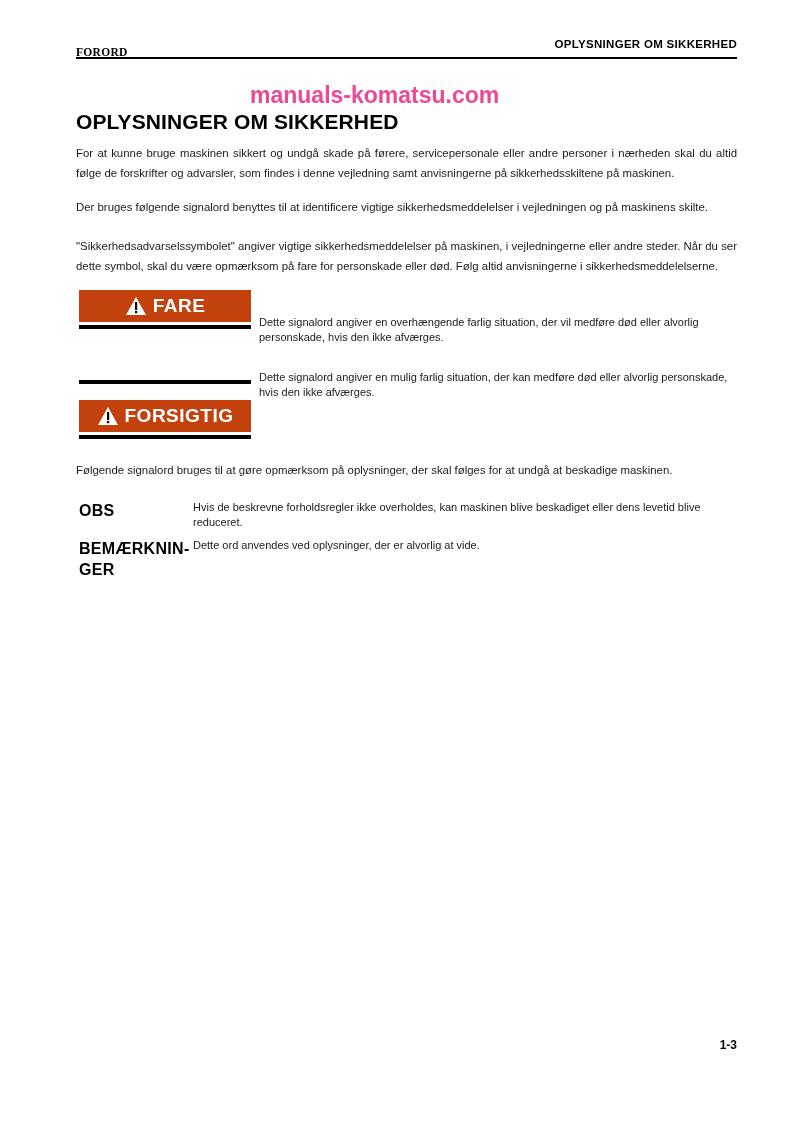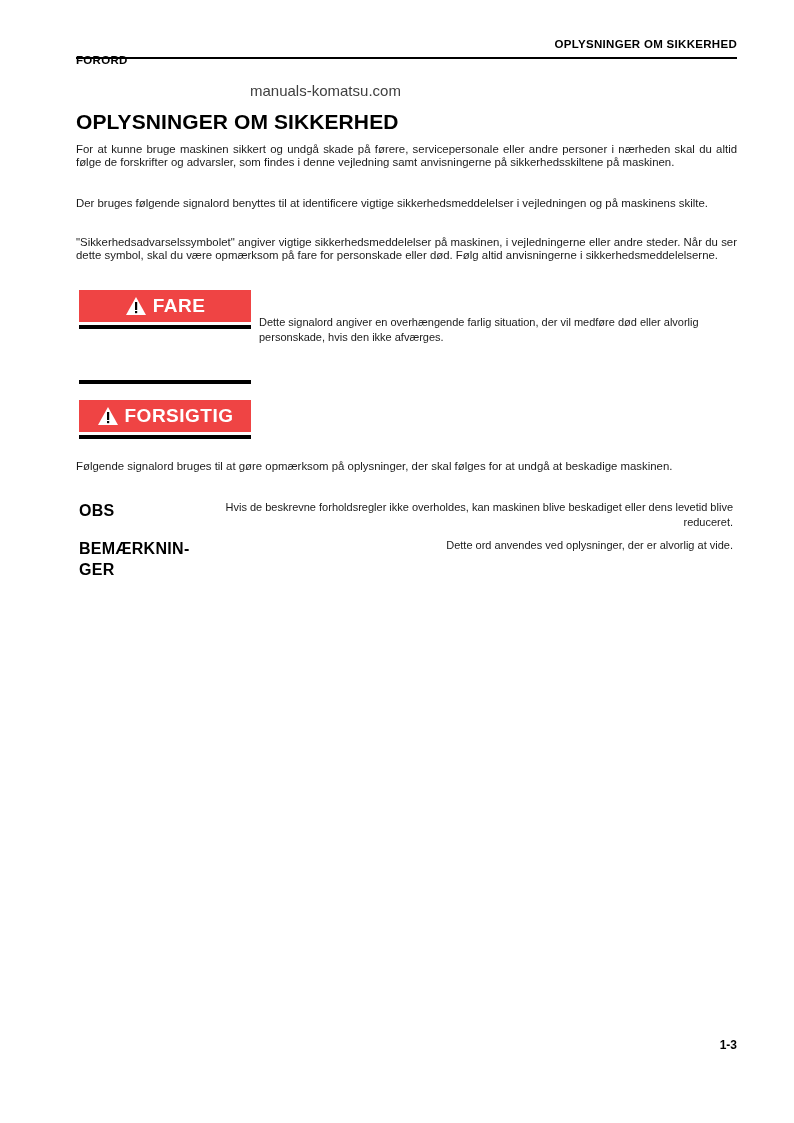--- a/index.html
+++ b/index.html
@@ -1,44 +1,44 @@
 <!DOCTYPE html>
 <html><head>
 <meta charset="utf-8">
 <style>
   html, body { margin: 0; padding: 0; background: #ffffff; }
   body { width: 794px; height: 1123px; position: relative; overflow: hidden;
          font-family: "Liberation Sans", "DejaVu Sans", sans-serif; color: #000; }
   .page { position: absolute; left: 76px; top: 0; width: 661px; }
   .hdr { position: absolute; top: 38px; left: 0; width: 661px; height: 14px;
          font-size: 11.5px; font-weight: bold; letter-spacing: 0.3px; }
-  .hdr-left { position: absolute; left: 0; top: 16px; }
+  .hdr-left { position: absolute; left: 0; top: 8px; font-family: Liberation Serif, serif; }
   .hdr-right { position: absolute; right: 0; top: 0; }
   .hdr-rule { position: absolute; top: 57px; left: 0; width: 661px; height: 2px; background: #000; }
-  .watermark { position: absolute; top: 82px; left: 174px; font-size: 15px; color: #404040; font-weight: normal; }
+  .watermark { position: absolute; top: 82px; left: 174px; font-size: 23px; color: #ec4899; font-weight: bold; }
   .title { position: absolute; top: 110px; left: 0; font-size: 21px; font-weight: bold; letter-spacing: 0.1px; }
-  .body-text { position: absolute; left: 0; width: 661px; font-size: 11.4px; line-height: 13px;
+  .body-text { position: absolute; left: 0; width: 661px; font-size: 11.4px; line-height: 20px;
                text-align: justify; color: #1a1a1a; }
   .p1 { top: 143px; }
   .p2 { top: 197px; }
   .p3 { top: 236px; }
   .signal-row { position: absolute; left: 3px; width: 658px; height: 50px; }
-  .signal-box { position: absolute; left: 0; top: 0; width: 172px; height: 32px; background: #ef4444;
+  .signal-box { position: absolute; left: 0; top: 0; width: 172px; height: 32px; background: #c2410c;
                 color: #fff; display: flex; align-items: center; justify-content: center;
                 font-weight: bold; font-size: 19px; letter-spacing: 0.5px; }
   .signal-bar { position: absolute; left: 0; top: 35px; width: 172px; height: 4px; background: #000; }
   .warn-icon { display: inline-block; width: 22px; height: 20px; margin-right: 6px; position: relative; top: 0px; }
   .signal-desc { position: absolute; left: 180px; top: 1px; width: 470px; font-size: 11px; line-height: 15px; color: #1a1a1a; margin-top: 24px; }
   .row-fare { top: 290px; }
   .row-advarsel { top: 345px; }
   .row-forsigtig { top: 400px; }
   .p4 { top: 460px; }
   .note-row { position: absolute; left: 3px; width: 658px; }
   .note-label { position: absolute; left: 0; top: 0; font-size: 16px; font-weight: bold; line-height: 21px; letter-spacing: 0.3px; width: 100px; }
-  .note-text { position: absolute; left: 114px; top: 0; width: 540px; font-size: 11px; line-height: 15px; color: #1a1a1a; text-align: right; }
+  .note-text { position: absolute; left: 114px; top: 0; width: 540px; font-size: 11px; line-height: 15px; color: #1a1a1a; }
   .note-obs { top: 500px; }
   .note-bem { top: 538px; }
   .page-num { position: absolute; top: 1038px; right: 0; font-size: 12px; font-weight: bold; }
 </style>
 </head>
 <body>
 
 <div class="page">
 
   <div class="hdr">
@@ -63,20 +63,21 @@
         <rect x="10" y="15" width="2.2" height="2.2" fill="#000"></rect>
       </svg>
       <span>FARE</span>
     </div>
     <div class="signal-bar"></div>
     <div class="signal-desc">Dette signalord angiver en overhængende farlig situation, der vil medføre død eller alvorlig personskade, hvis den ikke afværges.</div>
   </div>
 
   <div class="signal-row row-advarsel">
     <div class="signal-bar"></div>
+    <div class="signal-desc">Dette signalord angiver en mulig farlig situation, der kan medføre død eller alvorlig personskade, hvis den ikke afværges.</div>
   </div>
 
   <div class="signal-row row-forsigtig">
     <div class="signal-box">
       <svg class="warn-icon" viewBox="0 0 22 20">
         <polygon points="11,1 21,19 1,19" fill="#fff"></polygon>
         <rect x="10" y="6" width="2.2" height="8" fill="#000"></rect>
         <rect x="10" y="15" width="2.2" height="2.2" fill="#000"></rect>
       </svg>
       <span>FORSIGTIG</span>

